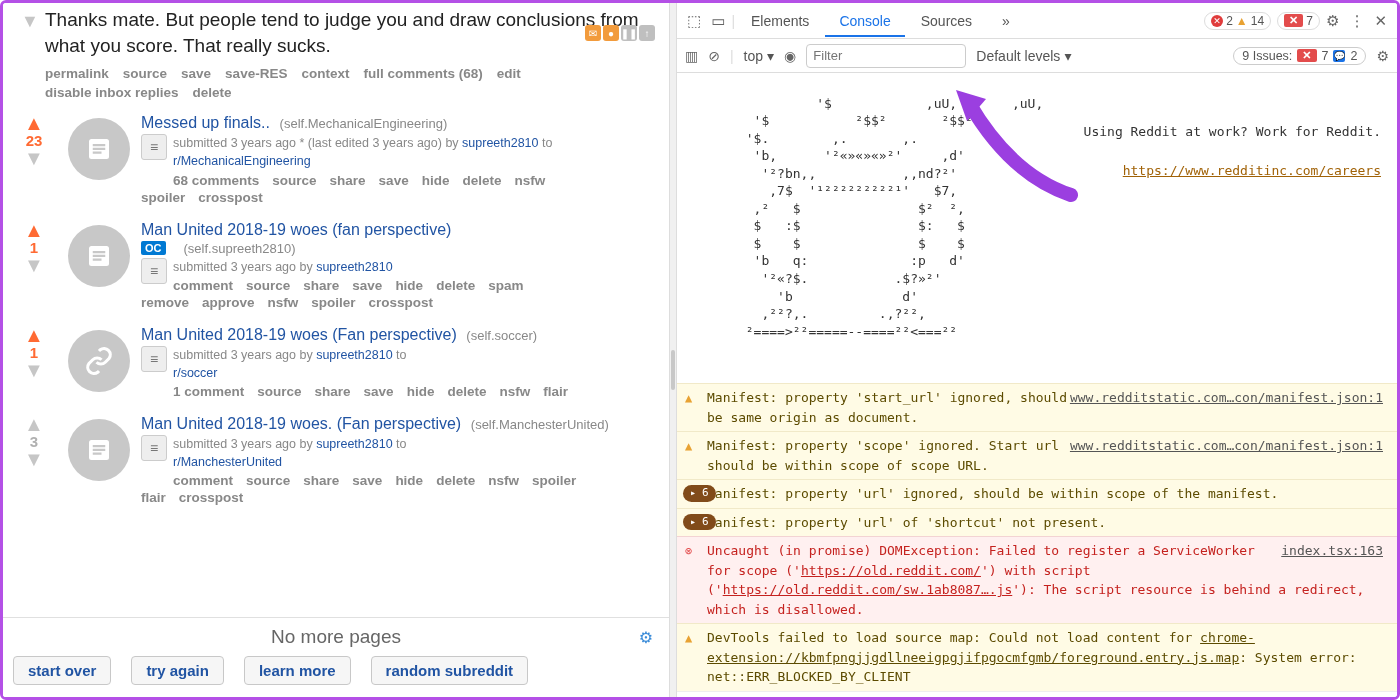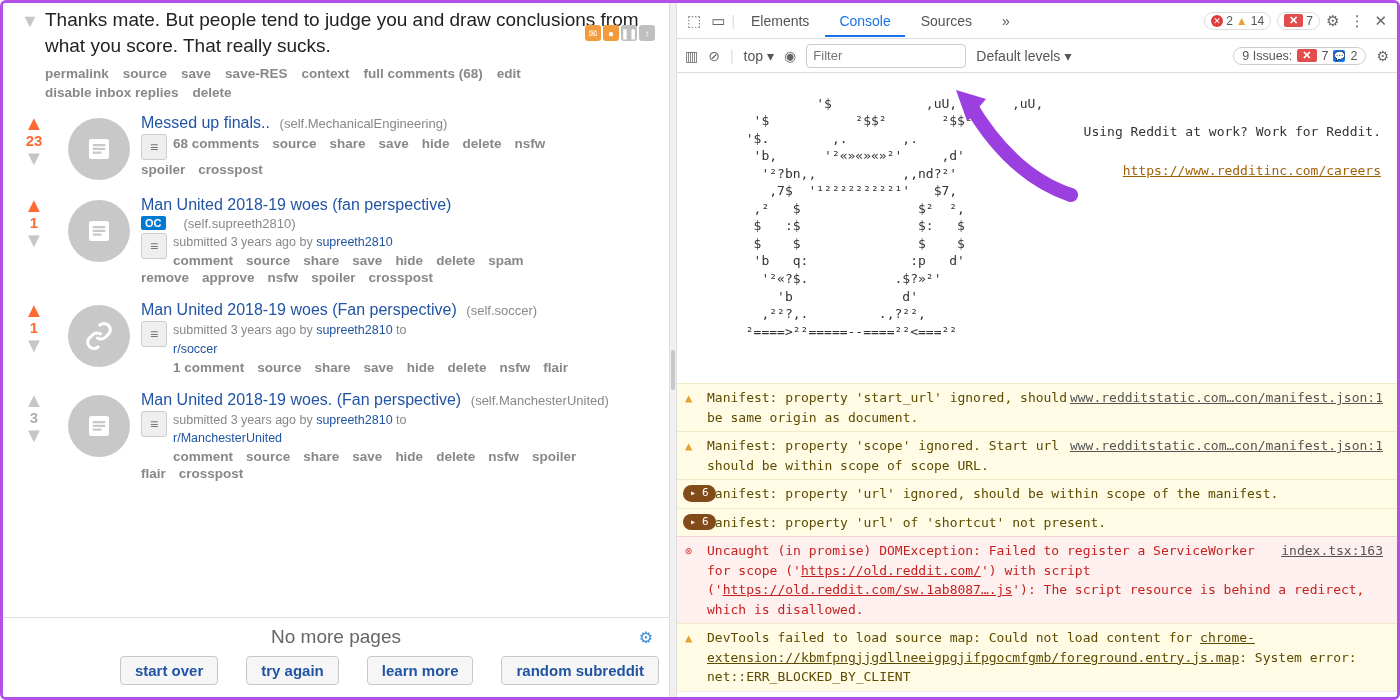--- a/index.html
+++ b/index.html
@@ -37,21 +37,21 @@
   .tagline{font-size:12.5px;color:#888; line-height:1.45;}
   .tagline a{color:#2154a3;text-decoration:none;}
   .tagline .author{color:#2154a3;}
   .sub-link{color:#2154a3;}
   .post-flat{font-size:13.5px;font-weight:bold;color:#888;margin-top:2px;display:flex;flex-wrap:wrap;gap:3px 13px;}
   .post-flat span{cursor:pointer;}
   .post-flat-row2{margin-left:0px;}
   .nomore{border-top:1px solid #e0e0e0;padding:8px 10px 12px;text-align:center;position:absolute;bottom:0;left:0;right:0;background:#fff;}
   .nomore-title{font-size:19px;color:#666;margin-bottom:8px;position:relative;}
   .gear{position:absolute;right:6px;top:2px;color:#3a8bd8;cursor:pointer;font-size:16px;}
-  .nomore-btns{display:flex;justify-content:flex-end;gap:28px;}
+  .nomore-btns{display:flex;justify-content:flex-start;gap:20px;}
   .nomore-btns button{background:#f6f6f6;border:1px solid #c8c8c8;border-radius:4px;padding:5px 14px;font-size:15px;font-weight:bold;color:#2154a3;cursor:pointer;}
   
   .dt-tabs{height:36px;border-bottom:1px solid #ddd;display:flex;align-items:center;font-size:14px;color:#555;padding:0 6px;gap:2px;}
   .dt-tabs .tab{padding:8px 14px;cursor:pointer;}
   .dt-tabs .tab.active{color:#1a73e8;border-bottom:2px solid #1a73e8;padding-bottom:6px;}
   .dt-tabs .spacer{flex:1;}
   .dt-tabs .badge{display:flex;align-items:center;gap:3px;padding:1px 6px;border:1px solid #ddd;border-radius:9px;font-size:12px;margin-left:4px;}
   .dt-tabs .ico{font-size:15px;color:#666;cursor:pointer;padding:4px;}
   .red-dot{width:12px;height:12px;border-radius:50%;background:#e03c3c;color:#fff;font-size:9px;display:inline-flex;align-items:center;justify-content:center;}
   .yel-tri{color:#e8a233;font-size:12px;}
@@ -124,20 +124,21 @@
                 <rect x="7" y="11" width="10" height="1.8" fill="#c8c8c8"></rect>
                 <rect x="7" y="14" width="7" height="1.8" fill="#c8c8c8"></rect>
               </svg>
             </div>
           </div>
           <div class="post-main"><a class="title">Messed up finals..</a> <span class="title-dom">(self.MechanicalEngineering)</span><div class="sub-row">
               <div class="expando">
                 <span>≡</span>
               </div>
               <div>
+                <div class="tagline">submitted 3 years ago * <span>(last edited 3 years ago)</span> by <a class="author">supreeth2810</a>  to<br><a class="sub-link">r/MechanicalEngineering</a></div>
                 <div class="post-flat">
                   <span>68 comments</span>
                   <span>source</span>
                   <span>share</span>
                   <span>save</span>
                   <span>hide</span>
                   <span>delete</span>
                   <span>nsfw</span>
                 </div>
               </div>

